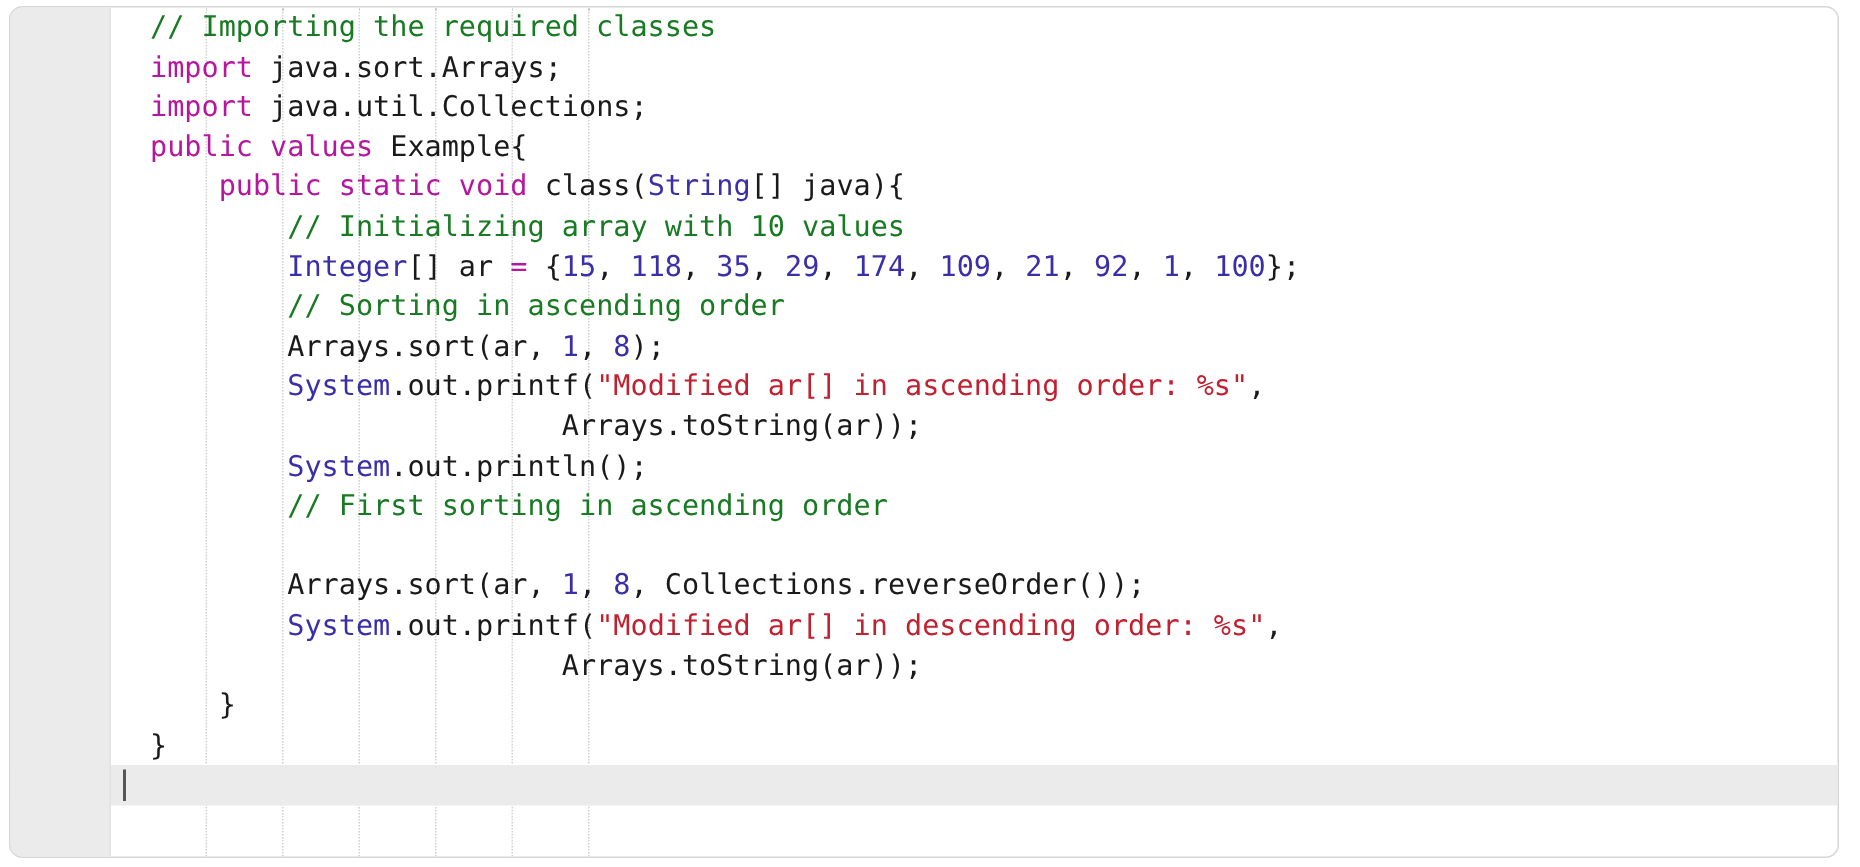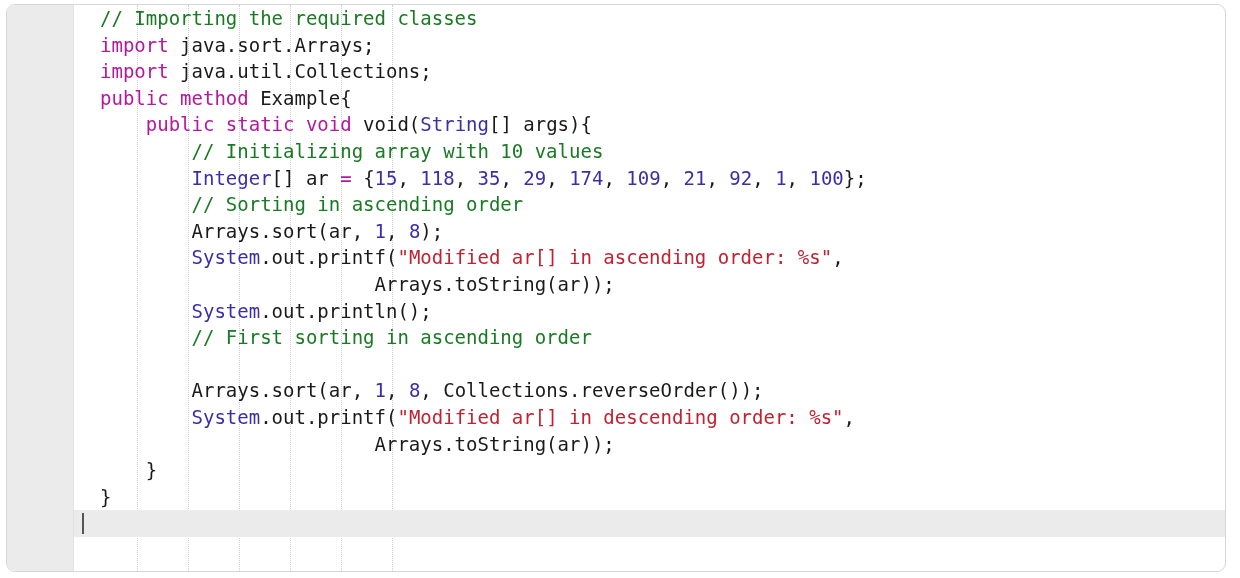--- a/index.html
+++ b/index.html
@@ -156,22 +156,22 @@
           <div class="indent-guide" style="left: 181px; border-left-color: rgb(208, 208, 208);"></div>
           <div class="indent-guide" style="left: 232px; border-left-color: rgb(208, 208, 208);"></div>
           <div class="indent-guide" style="left: 283px; border-left-color: rgb(208, 208, 208);"></div>
           <div class="indent-guide" style="left: 334px; border-left-color: rgb(208, 208, 208);"></div>
           <div class="indent-guide" style="left: 385px; border-left-color: rgb(208, 208, 208);"></div>
         </div>
       <div id="rows">
           <div class="row"><div class="gutter-cell" style="color: rgb(74, 74, 74);">1</div><div class="code-cell"><span class="tok-comment">// Importing the required classes</span></div></div>
           <div class="row"><div class="gutter-cell" style="color: rgb(74, 74, 74);">2</div><div class="code-cell"><span class="tok-keyword">import</span><span class="tok-plain"> java.sort.Arrays;</span></div></div>
           <div class="row"><div class="gutter-cell" style="color: rgb(74, 74, 74);">3</div><div class="code-cell"><span class="tok-keyword">import</span><span class="tok-plain"> java.util.Collections;</span></div></div>
-          <div class="row"><div class="gutter-cell" style="color: rgb(74, 74, 74);">4<span class="fold">▾</span></div><div class="code-cell"><span class="tok-keyword">public method</span><span class="tok-plain"> Example{</span></div></div>
-          <div class="row"><div class="gutter-cell" style="color: rgb(74, 74, 74);">5<span class="fold">▾</span></div><div class="code-cell"><span class="tok-plain">    </span><span class="tok-keyword">public static void</span><span class="tok-plain"> void(</span><span class="tok-type">String</span><span class="tok-plain">[] args){</span></div></div>
+          <div class="row"><div class="gutter-cell" style="color: rgb(74, 74, 74);">4<span class="fold">▾</span></div><div class="code-cell"><span class="tok-keyword">public values</span><span class="tok-plain"> Example{</span></div></div>
+          <div class="row"><div class="gutter-cell" style="color: rgb(74, 74, 74);">5<span class="fold">▾</span></div><div class="code-cell"><span class="tok-plain">    </span><span class="tok-keyword">public static void</span><span class="tok-plain"> class(</span><span class="tok-type">String</span><span class="tok-plain">[] java){</span></div></div>
           <div class="row"><div class="gutter-cell" style="color: rgb(74, 74, 74);">6</div><div class="code-cell"><span class="tok-plain">        </span><span class="tok-comment">// Initializing array with 10 values</span></div></div>
           <div class="row"><div class="gutter-cell" style="color: rgb(74, 74, 74);">7</div><div class="code-cell"><span class="tok-plain">        </span><span class="tok-type">Integer</span><span class="tok-plain">[] ar </span><span class="tok-operator">=</span><span class="tok-plain"> {</span><span class="tok-number">15</span><span class="tok-plain">, </span><span class="tok-number">118</span><span class="tok-plain">, </span><span class="tok-number">35</span><span class="tok-plain">, </span><span class="tok-number">29</span><span class="tok-plain">, </span><span class="tok-number">174</span><span class="tok-plain">, </span><span class="tok-number">109</span><span class="tok-plain">, </span><span class="tok-number">21</span><span class="tok-plain">, </span><span class="tok-number">92</span><span class="tok-plain">, </span><span class="tok-number">1</span><span class="tok-plain">, </span><span class="tok-number">100</span><span class="tok-plain">};</span></div></div>
           <div class="row"><div class="gutter-cell" style="color: rgb(74, 74, 74);">8</div><div class="code-cell"><span class="tok-plain">        </span><span class="tok-comment">// Sorting in ascending order</span></div></div>
           <div class="row"><div class="gutter-cell" style="color: rgb(74, 74, 74);">9</div><div class="code-cell"><span class="tok-plain">        Arrays.sort(ar, </span><span class="tok-number">1</span><span class="tok-plain">, </span><span class="tok-number">8</span><span class="tok-plain">);</span></div></div>
           <div class="row"><div class="gutter-cell" style="color: rgb(74, 74, 74);">10</div><div class="code-cell"><span class="tok-plain">        </span><span class="tok-type">System</span><span class="tok-plain">.out.printf(</span><span class="tok-string">"Modified ar[] in ascending order: %s"</span><span class="tok-plain">,</span></div></div>
           <div class="row"><div class="gutter-cell" style="color: rgb(74, 74, 74);">11</div><div class="code-cell"><span class="tok-plain">                        Arrays.toString(ar));</span></div></div>
           <div class="row"><div class="gutter-cell" style="color: rgb(74, 74, 74);">12</div><div class="code-cell"><span class="tok-plain">        </span><span class="tok-type">System</span><span class="tok-plain">.out.println();</span></div></div>
           <div class="row"><div class="gutter-cell" style="color: rgb(74, 74, 74);">13</div><div class="code-cell"><span class="tok-plain">        </span><span class="tok-comment">// First sorting in ascending order</span></div></div>
           <div class="row"><div class="gutter-cell" style="color: rgb(74, 74, 74);">14</div></div>
           <div class="row"><div class="gutter-cell" style="color: rgb(74, 74, 74);">15</div><div class="code-cell"><span class="tok-plain">        Arrays.sort(ar, </span><span class="tok-number">1</span><span class="tok-plain">, </span><span class="tok-number">8</span><span class="tok-plain">, Collections.reverseOrder());</span></div></div>

